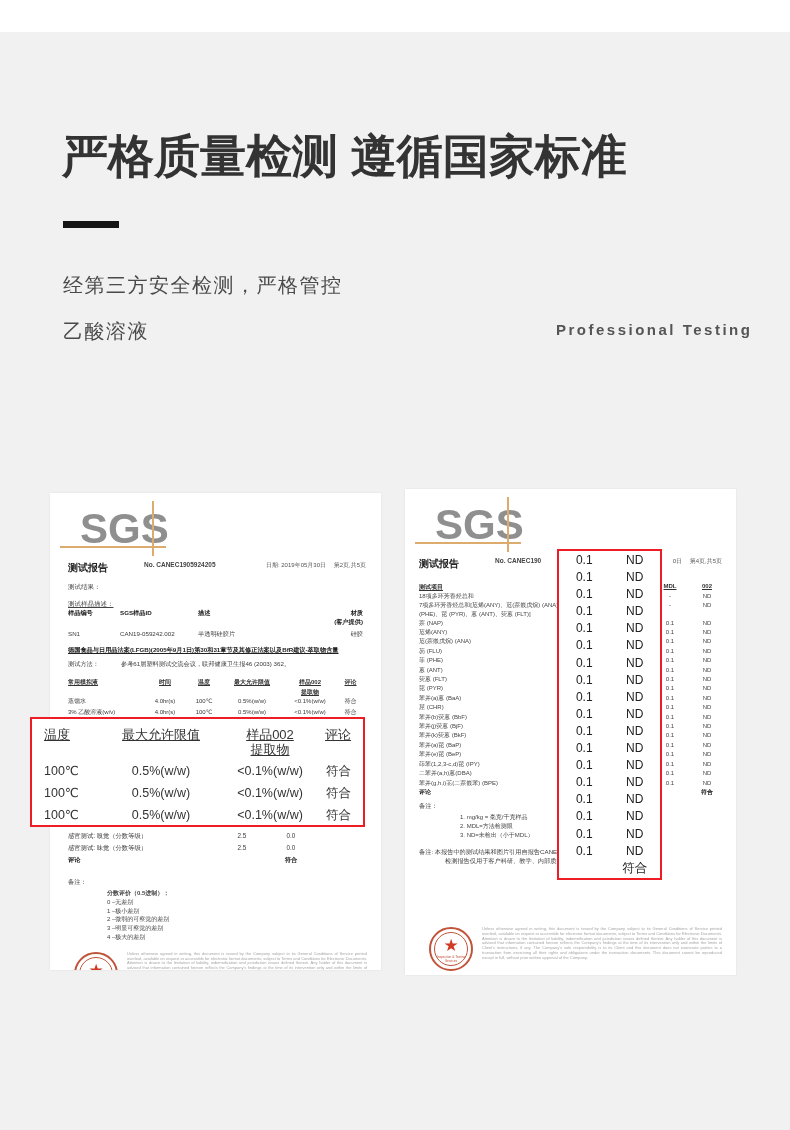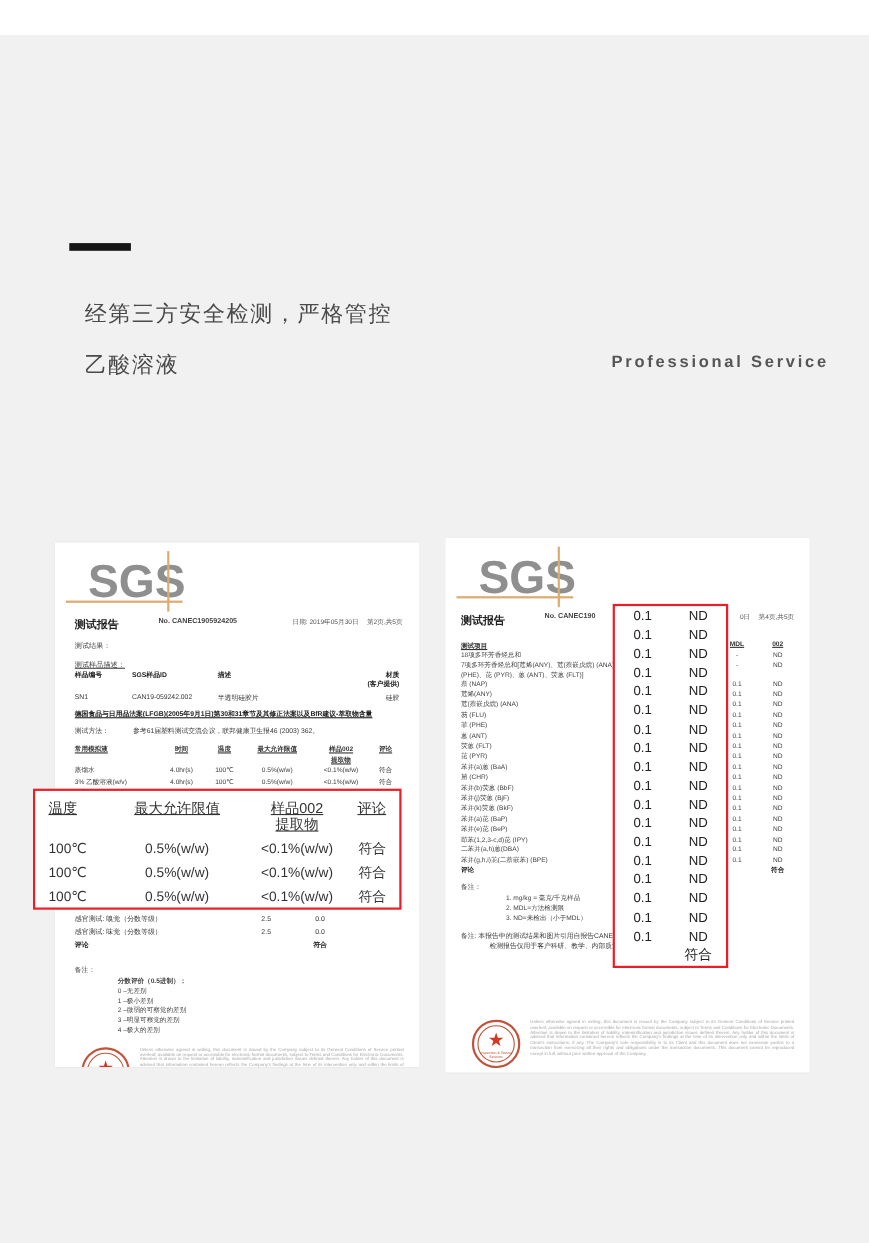--- a/index.html
+++ b/index.html
@@ -3,21 +3,21 @@
 <meta charset="utf-8">
 <style>
   html,body{margin:0;padding:0;background:#e7e7e7;}
   .page{position:relative;width:790px;height:1130px;background:#f1f1f1;overflow:hidden;
         font-family:"Liberation Sans","DejaVu Sans",sans-serif;color:#333;}
   .top-strip{position:absolute;top:0;left:0;right:0;height:32px;background:#ffffff;}
 
   
   .h1{position:absolute;left:62px;top:126px;margin:0;font-size:46px;font-weight:700;color:#333;white-space:nowrap;}
   .dash{position:absolute;left:63px;top:221px;width:56px;height:7px;background:#151515;}
-  .sub{position:absolute;left:77px;font-size:20px;color:#4a4a4a;letter-spacing:1.5px;}
+  .sub{position:absolute;left:63px;font-size:20px;color:#4a4a4a;letter-spacing:1.5px;}
   .sub1{top:272px;} .sub2{top:318px;}
   .prof{position:absolute;left:556px;top:321px;font-size:15px;color:#555;letter-spacing:2.5px;font-weight:600;}
 
   
   .doc{position:absolute;background:#fff;overflow:hidden;color:#3a3a3a;box-shadow:0 0 2px rgba(0,0,0,.08);}
   .doc-left{left:50px;top:493px;width:331px;height:477px;}
   .doc-right{left:405px;top:489px;width:331px;height:486px;}
 
   .logo{position:relative;margin:13px 0 0 30px;width:72px;height:46px;}
   .logo-text{font-size:42px;font-weight:800;color:#8f8f8f;line-height:46px;}
@@ -90,24 +90,25 @@
   .cr-row{display:flex;height:17.1px;line-height:17.1px;font-size:12px;color:#222;}
   .cr-mdl{width:50%;text-align:center;} .cr-val{width:50%;text-align:center;}
   .cr-final{font-size:12.5px;}
 </style>
 </head>
 <body>
 
 <div class="page">
   <div class="top-strip"></div>
 
+  <h1 class="h1">严格质量检测 遵循国家标准</h1>
   <div class="dash"></div>
   <div class="sub sub1">经第三方安全检测，严格管控</div>
   <div class="sub sub2">乙酸溶液</div>
-  <div class="prof">Professional Service</div>
+  <div class="prof">Professional Testing</div>
 
   <div class="doc doc-left">
     <div class="logo">
       <div class="logo-text">SGS</div>
       <div class="logo-h"></div>
       <div class="logo-v"></div>
     </div>
 
     <div class="trow">
       <span class="t1">测试报告</span>

